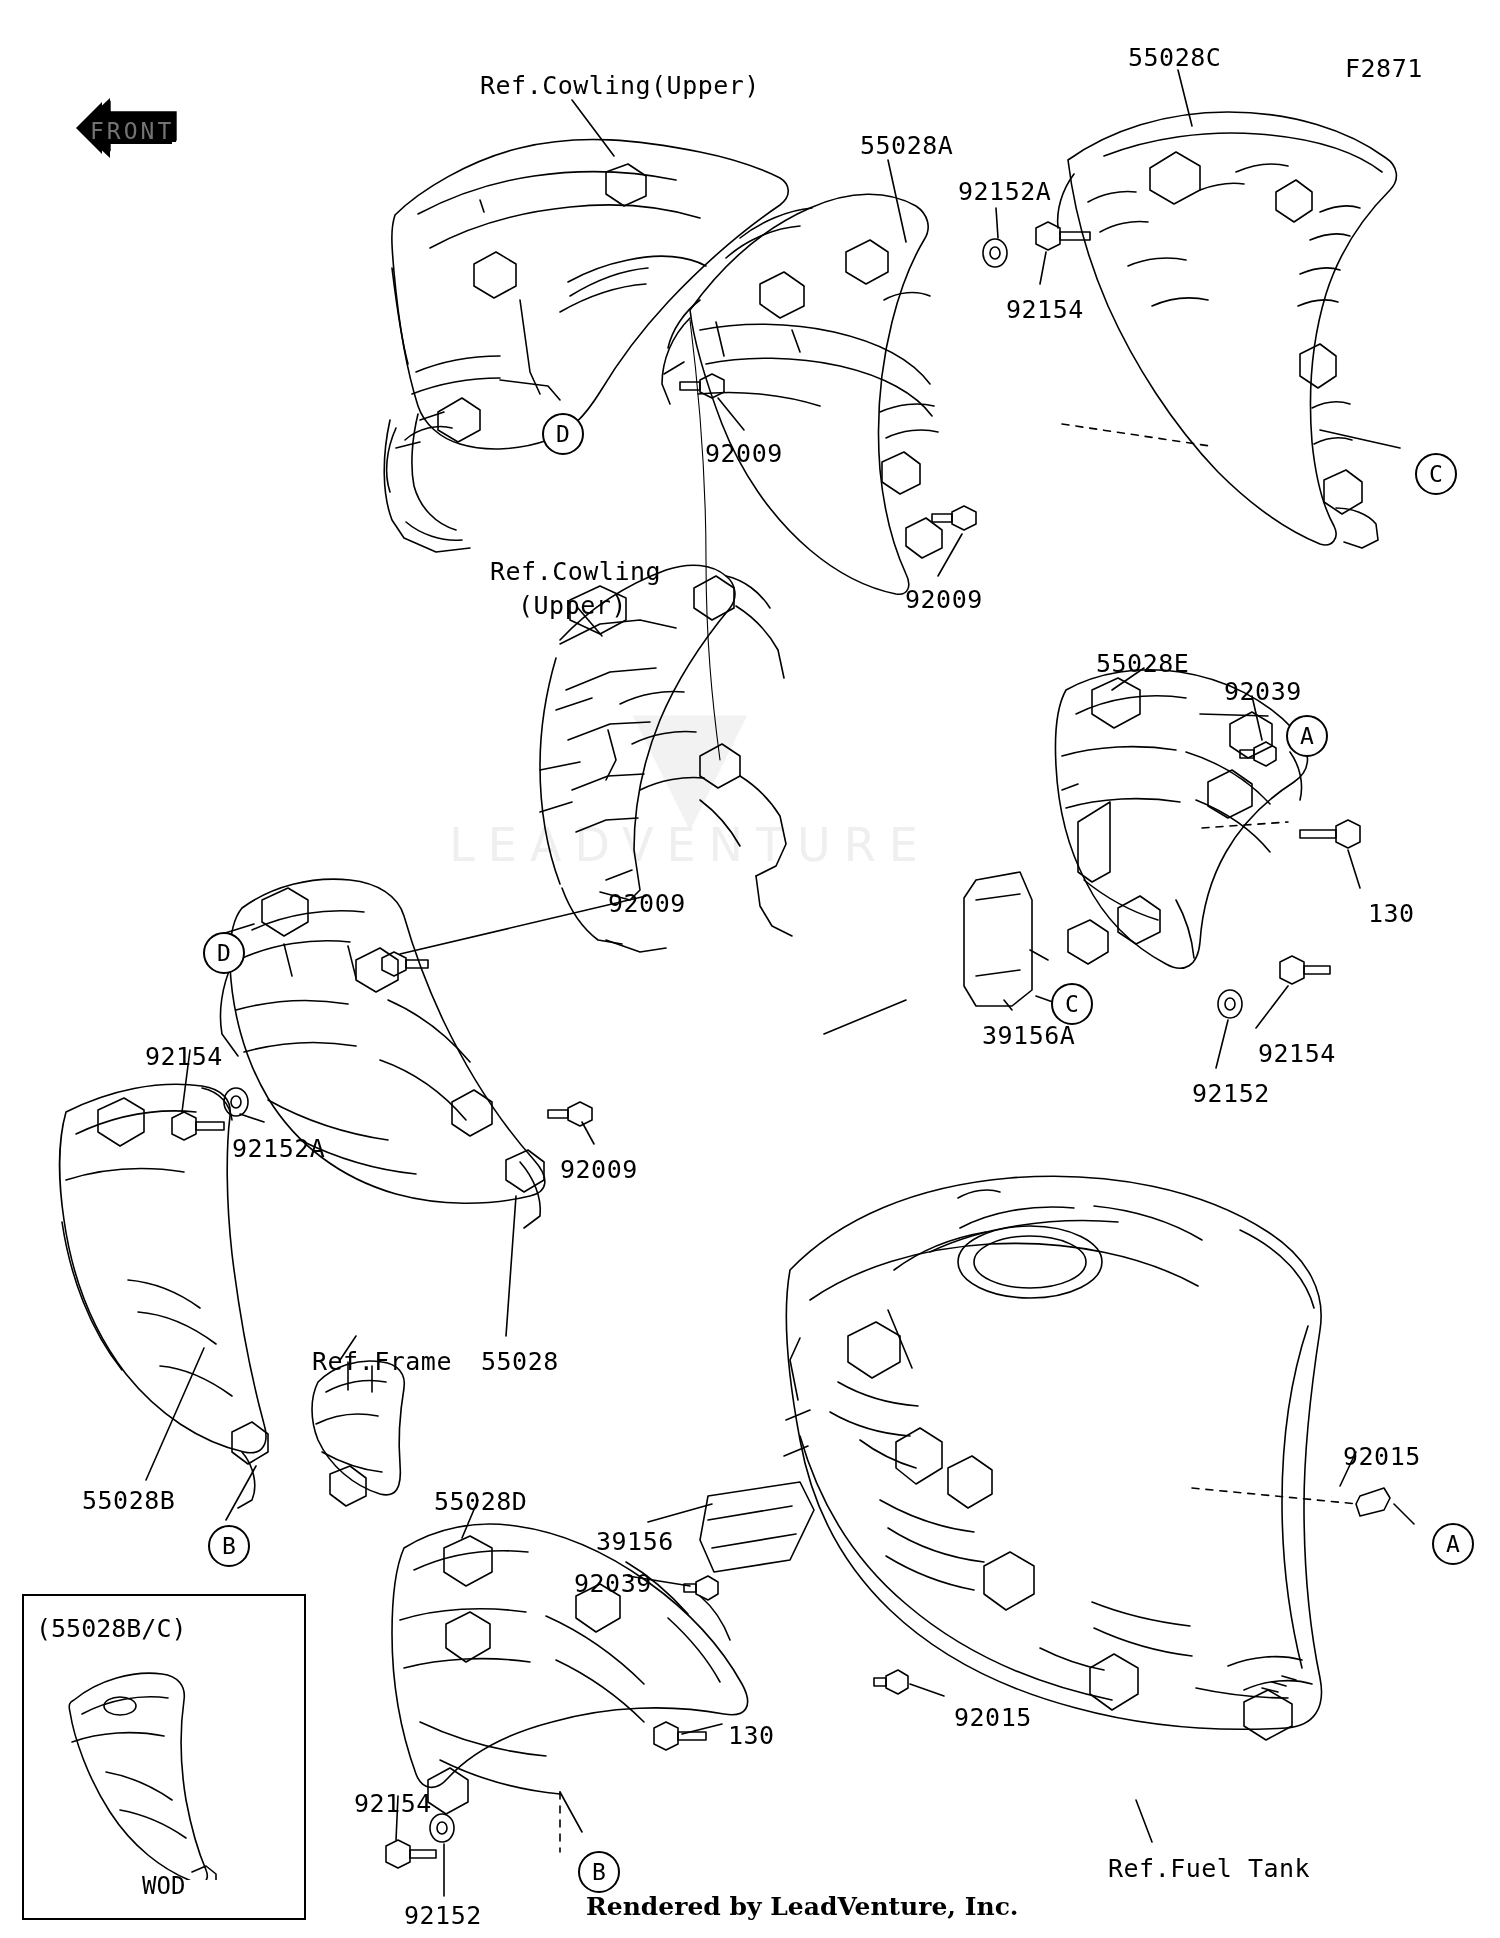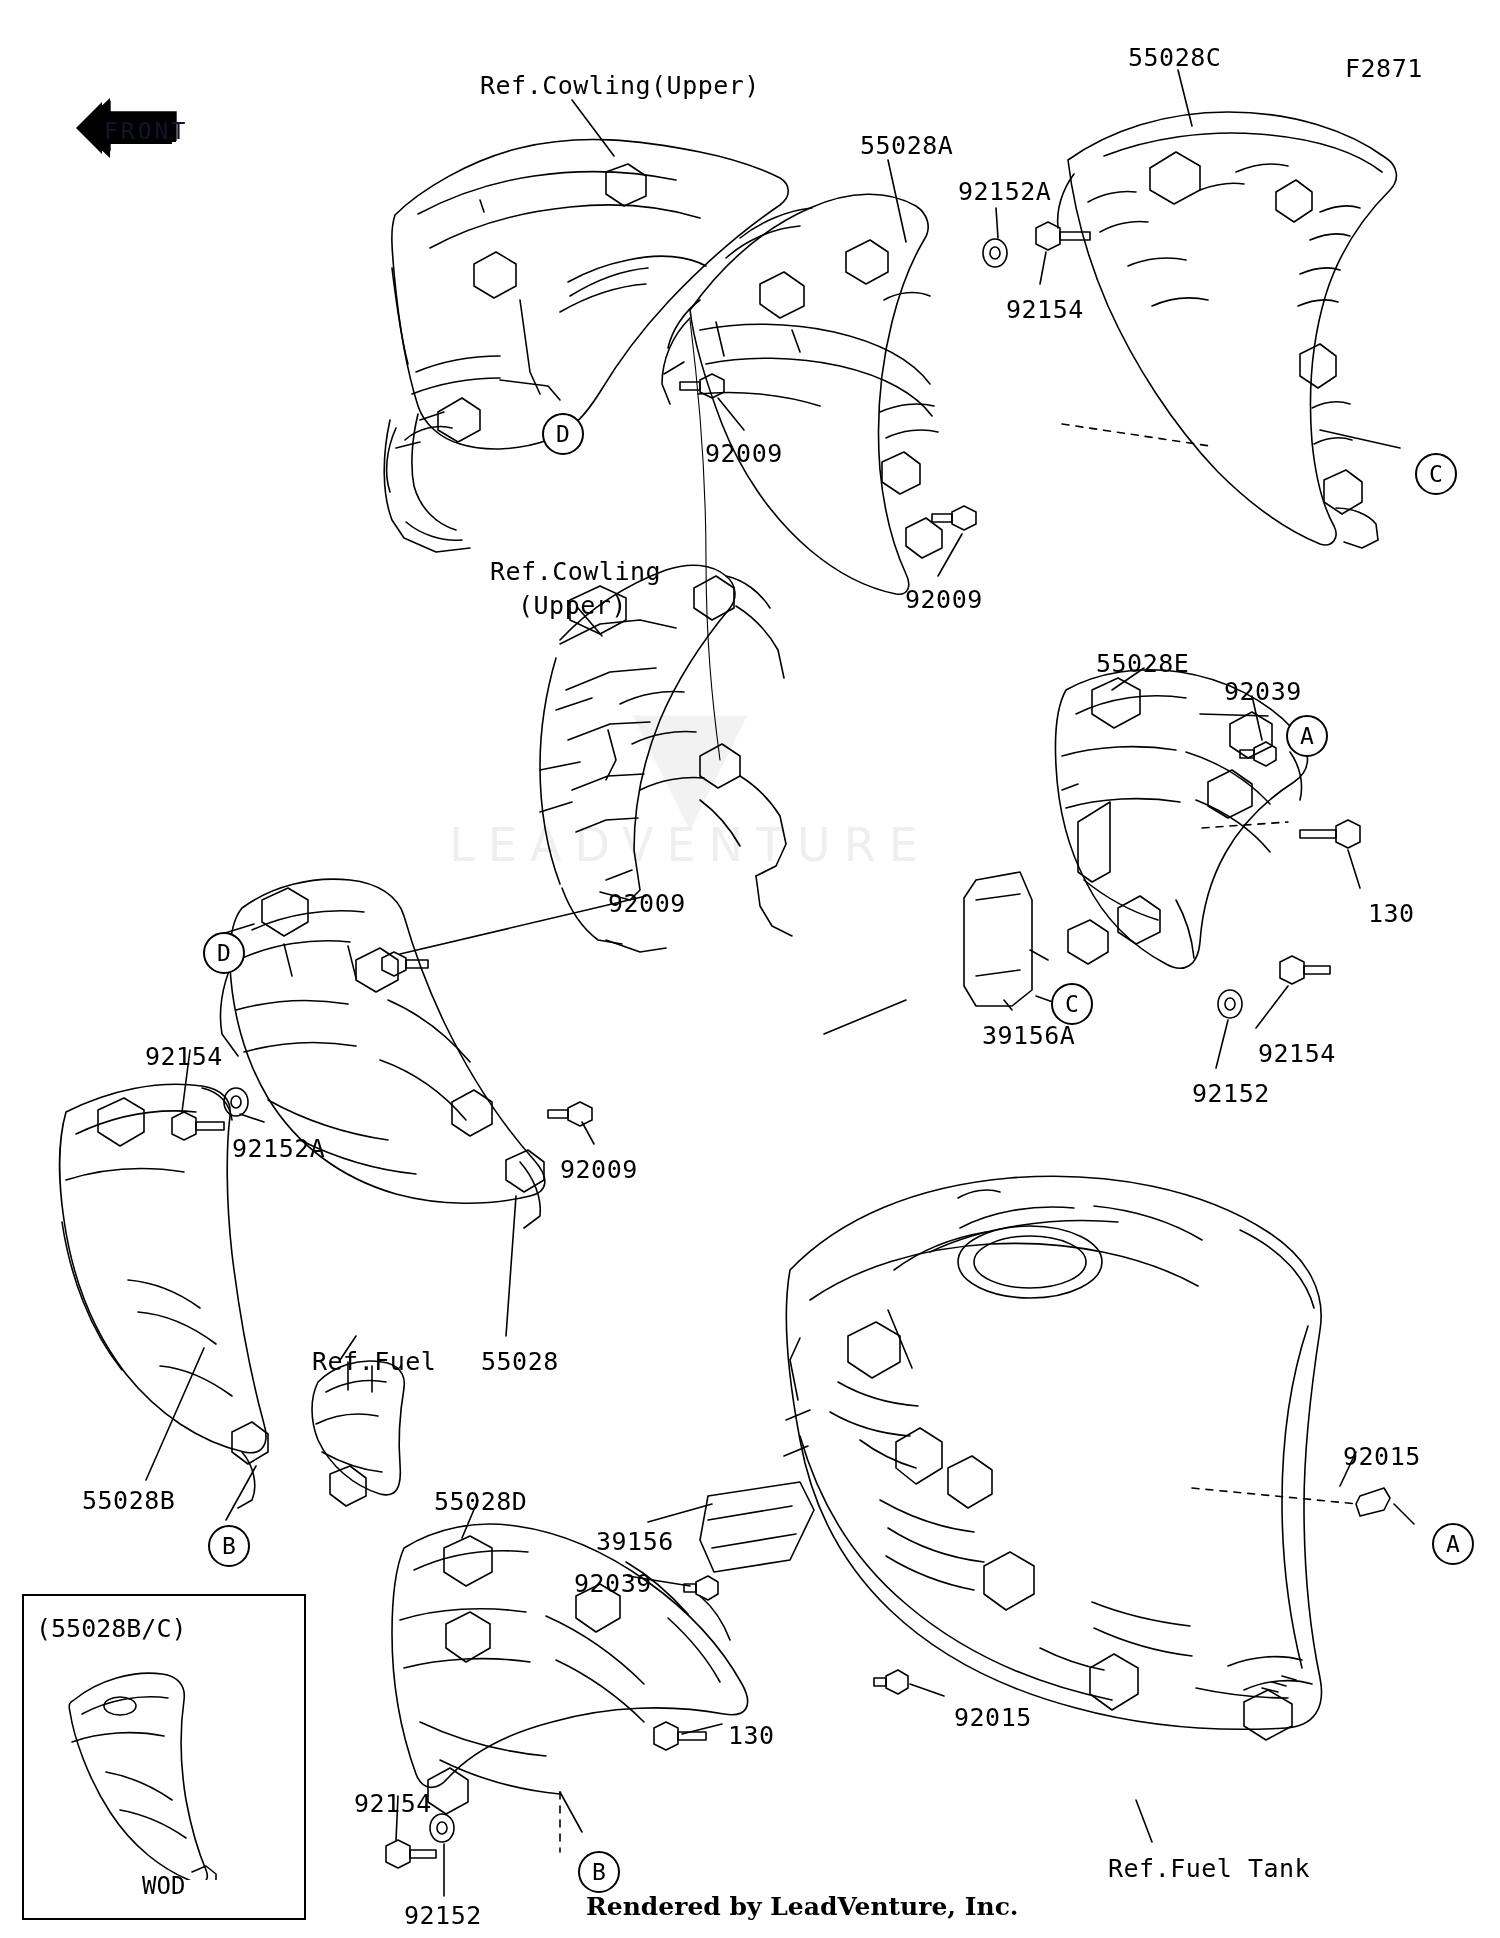--- a/index.html
+++ b/index.html
@@ -43,25 +43,25 @@
   }
   .front-arrow {
     position: absolute;
     left: 72px;
     top: 92px;
     width: 112px;
     height: 78px;
   }
   .front-arrow .txt {
     position: absolute;
-    left: 32px;
+    left: 18px;
     top: 26px;
     font-family: "DejaVu Sans Mono", monospace;
     font-size: 23px;
-    color: #0f172a;
+    color: #737373;
     letter-spacing: 3px;
   }
   .wod-box {
     position: absolute;
     left: 22px;
     top: 1594px;
     width: 280px;
     height: 322px;
     border: 2px solid #000;
     background: #fff;
@@ -525,21 +525,21 @@
   <div class="lbl" style="left:1096px; top:650px;">55028E</div>
   <div class="lbl" style="left:1224px; top:678px;">92039</div>
   <div class="lbl" style="left:1368px; top:900px;">130</div>
   <div class="lbl" style="left:958px; top:1022px;margin-left:24px;">39156A</div>
   <div class="lbl" style="left:1258px; top:1040px;">92154</div>
   <div class="lbl" style="left:1192px; top:1080px;">92152</div>
   <div class="lbl" style="left:608px; top:890px;">92009</div>
   <div class="lbl" style="left:145px; top:1043px;">92154</div>
   <div class="lbl" style="left:232px; top:1135px;">92152A</div>
   <div class="lbl" style="left:560px; top:1156px;">92009</div>
-  <div class="lbl" style="left:312px; top:1348px;">Ref.Fuel</div>
+  <div class="lbl" style="left:312px; top:1348px;">Ref.Frame</div>
   <div class="lbl" style="left:481px; top:1348px;">55028</div>
   <div class="lbl" style="left:82px; top:1487px;">55028B</div>
   <div class="lbl" style="left:434px; top:1488px;">55028D</div>
   <div class="lbl" style="left:596px; top:1528px;">39156</div>
   <div class="lbl" style="left:574px; top:1570px;">92039</div>
   <div class="lbl" style="left:954px; top:1704px;">92015</div>
   <div class="lbl" style="left:728px; top:1722px;">130</div>
   <div class="lbl" style="left:354px; top:1790px;">92154</div>
   <div class="lbl" style="left:404px; top:1902px;">92152</div>
   <div class="lbl" style="left:1343px; top:1443px;">92015</div>

